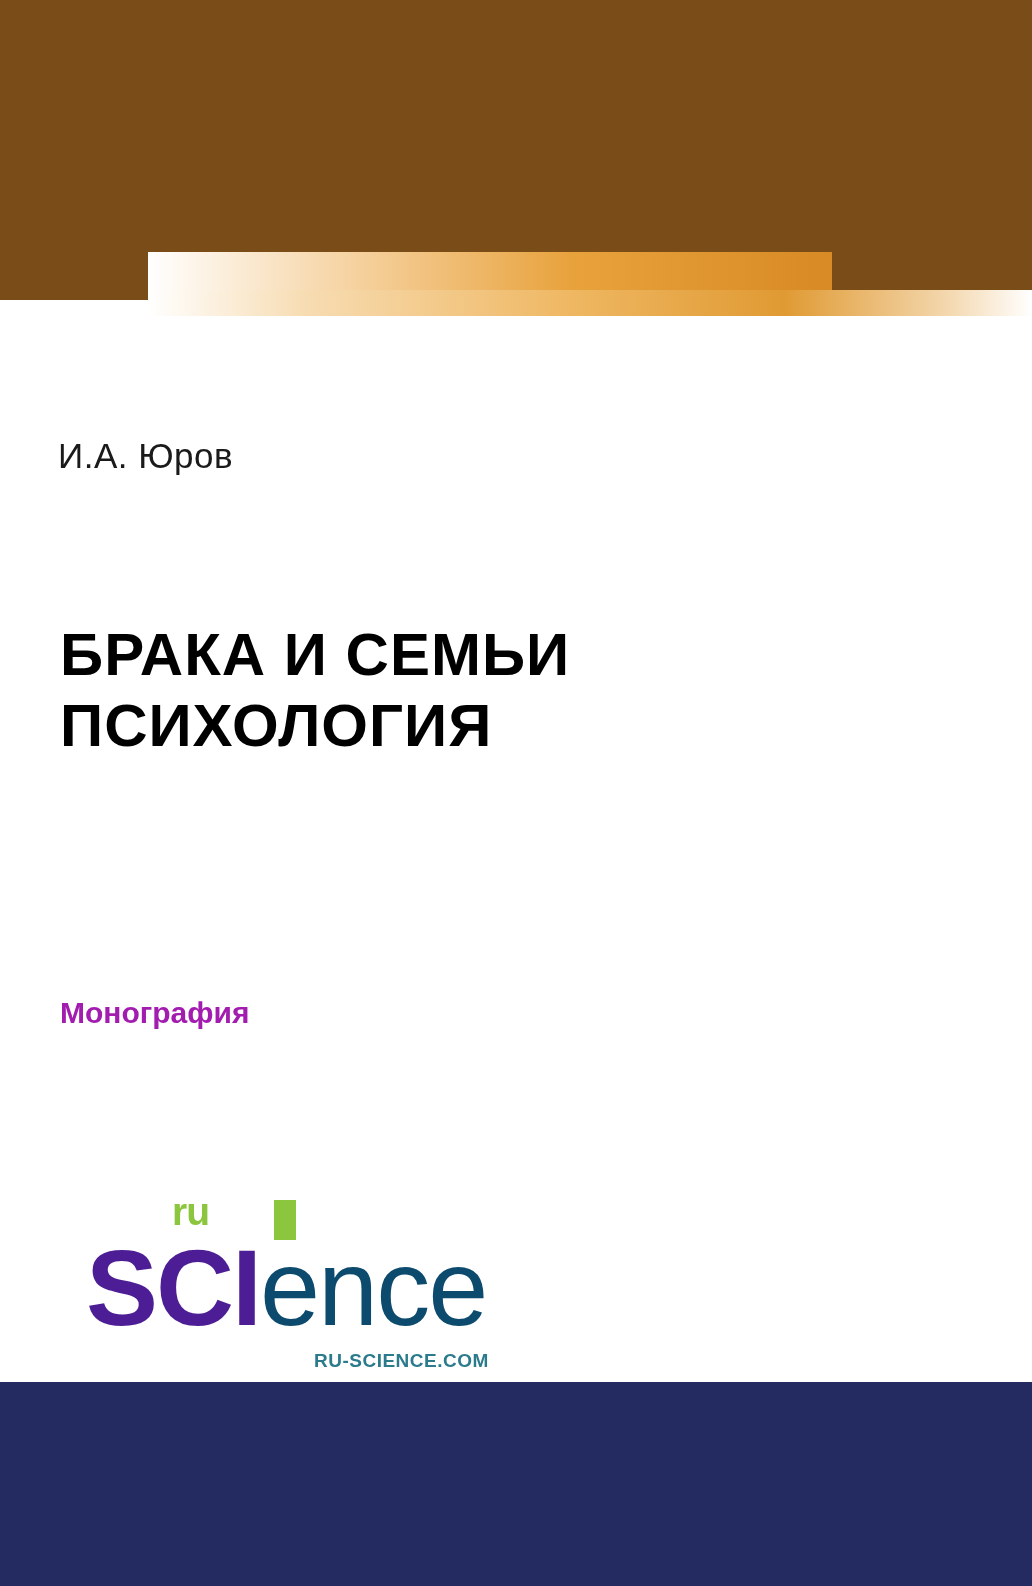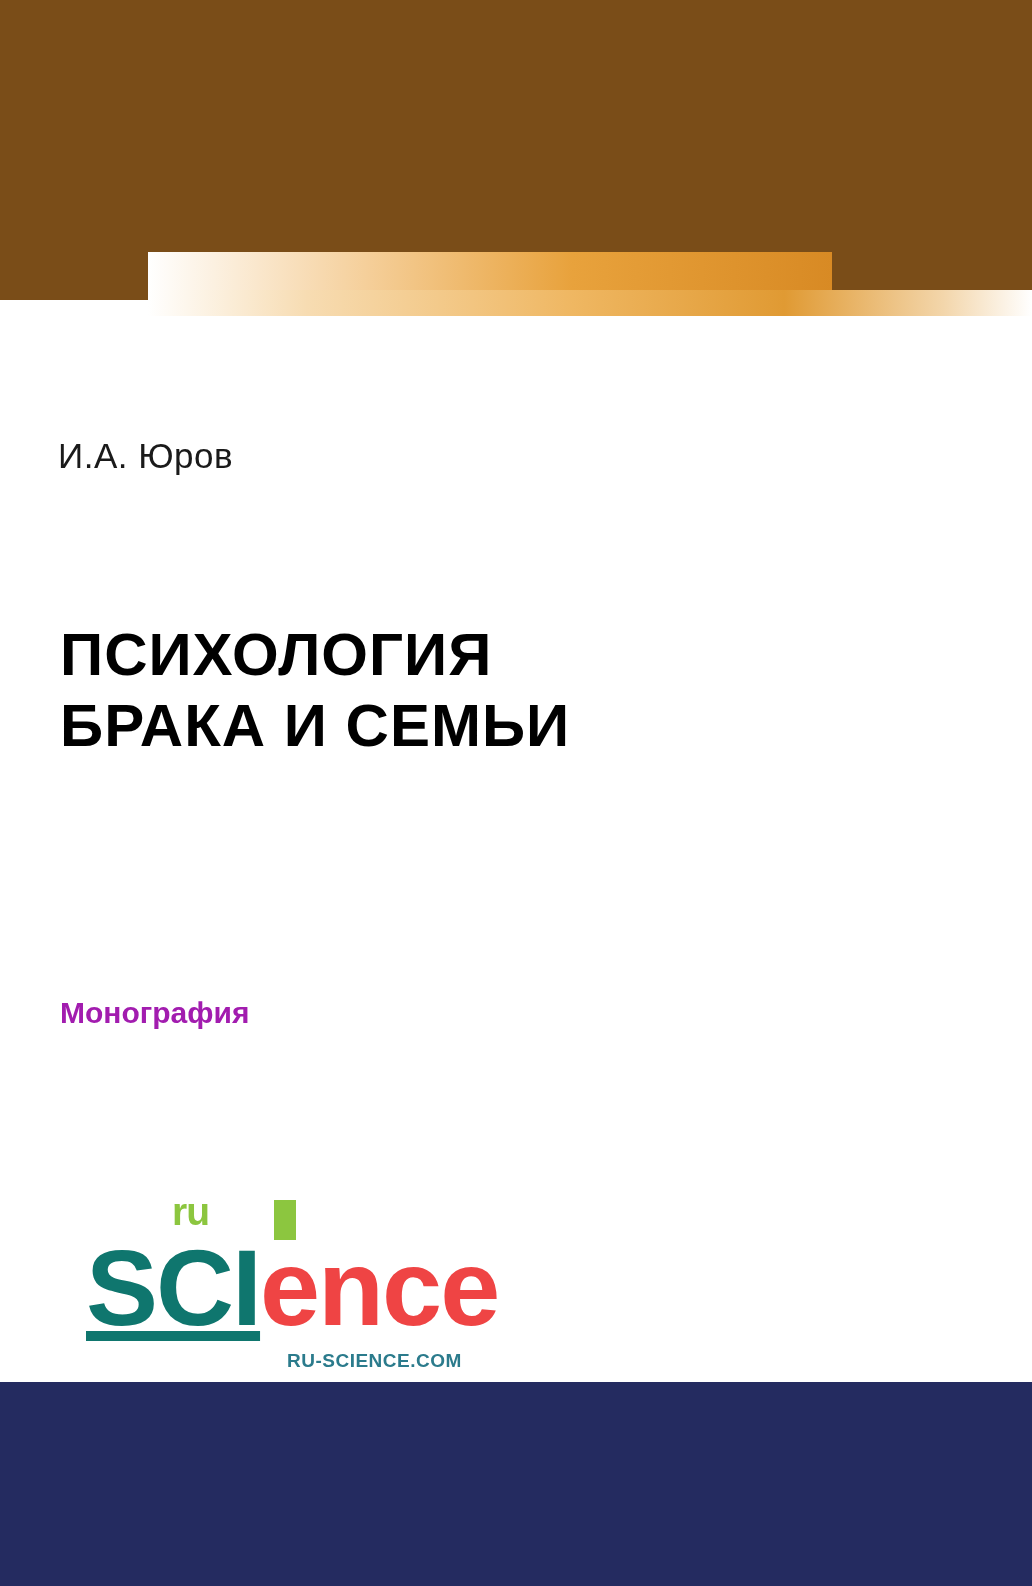--- a/index.html
+++ b/index.html
@@ -112,33 +112,32 @@
   .logo-main {
     position: absolute;
     left: 0px;
     top: 42px;
     line-height: 1;
     white-space: nowrap;
   }
   .logo-sci {
     font-size: 108px;
     font-weight: bold;
-    color: #0f766e;
+    color: #4c1d95;
     letter-spacing: -2px;
-    text-decoration: underline;
   }
   .logo-ence {
     font-size: 108px;
-    font-weight: bold;
-    color: #ef4444;
+    font-weight: normal;
+    color: #0c4a6e;
     letter-spacing: -2px;
   }
   .logo-url {
     position: absolute;
-    left: 201px;
+    left: 228px;
     top: 158px;
     font-size: 19px;
     font-weight: bold;
     color: #2b7b8c;
     letter-spacing: 0.5px;
     text-align: center;
   }
 
   
   .bottom-band {
@@ -155,22 +154,22 @@
 
 <div class="cover">
 
   <div class="top-band"></div>
   <div class="band-stripe-inner"></div>
   <div class="band-stripe-outer"></div>
 
   <div class="author">И.А. Юров</div>
 
   <div class="title">
+    <span class="title-line">БРАКА И СЕМЬИ</span>
     <span class="title-line">ПСИХОЛОГИЯ</span>
-    <span class="title-line">БРАКА И СЕМЬИ</span>
   </div>
 
   <div class="subtitle">Монография</div>
 
   <div class="logo">
     <span class="logo-ru">ru</span>
     <span class="logo-ru-block"></span>
     <span class="logo-main">
       <span class="logo-sci">SCI</span><span class="logo-ence">ence</span>
     </span>

